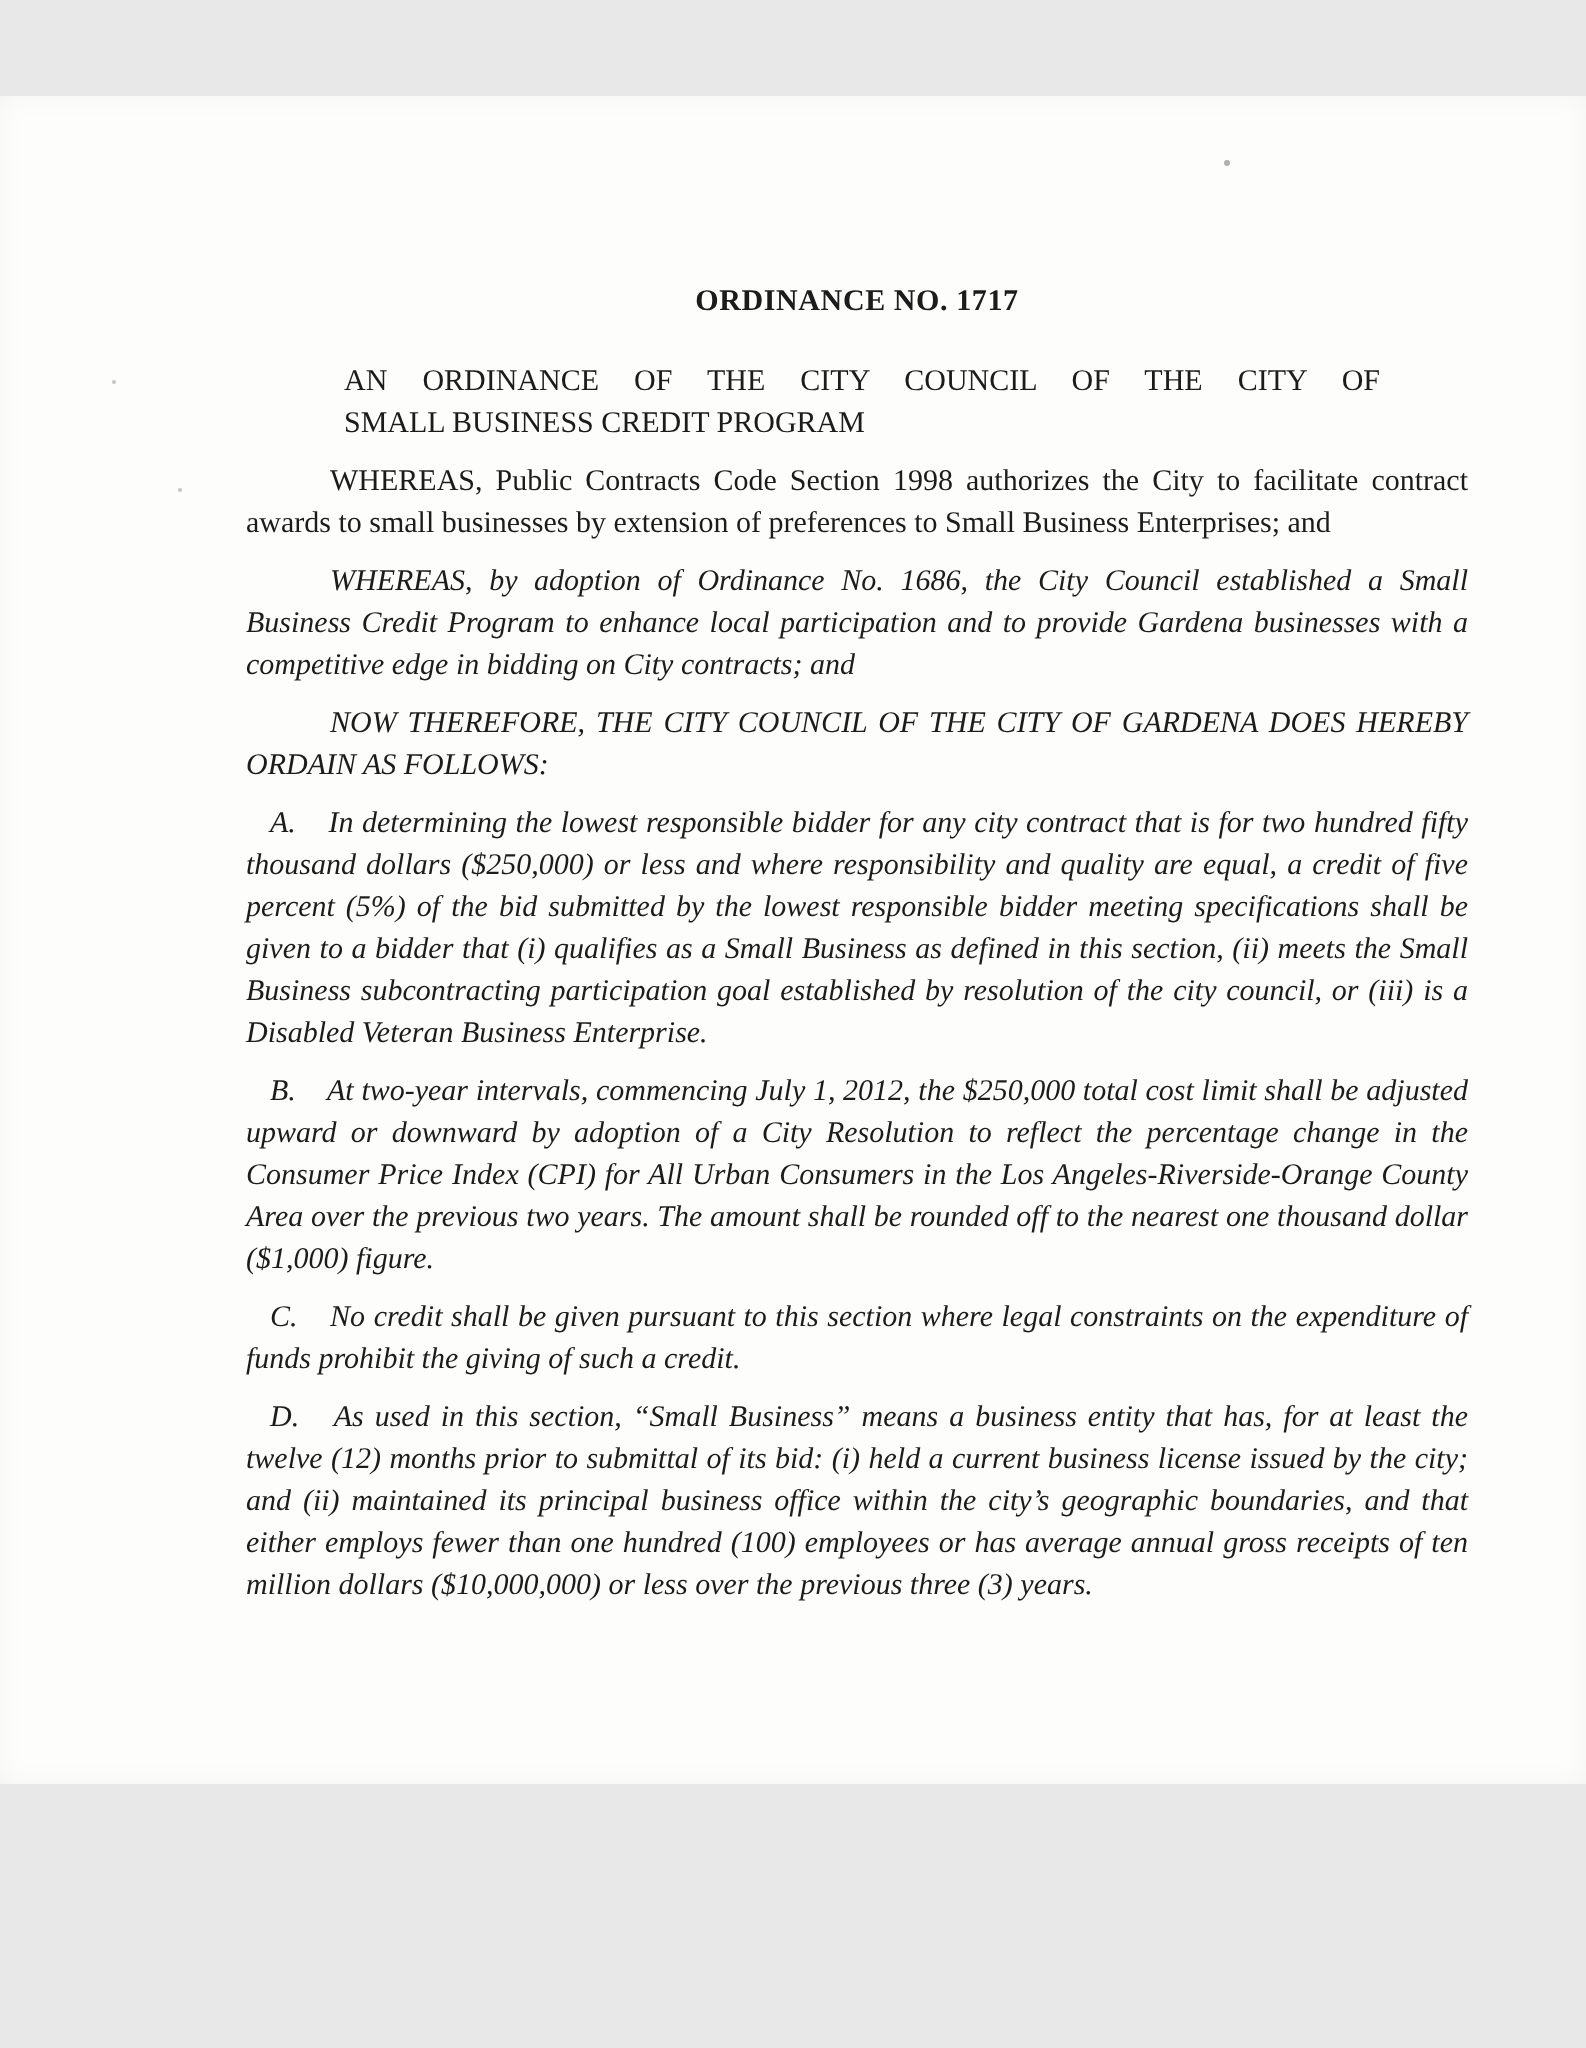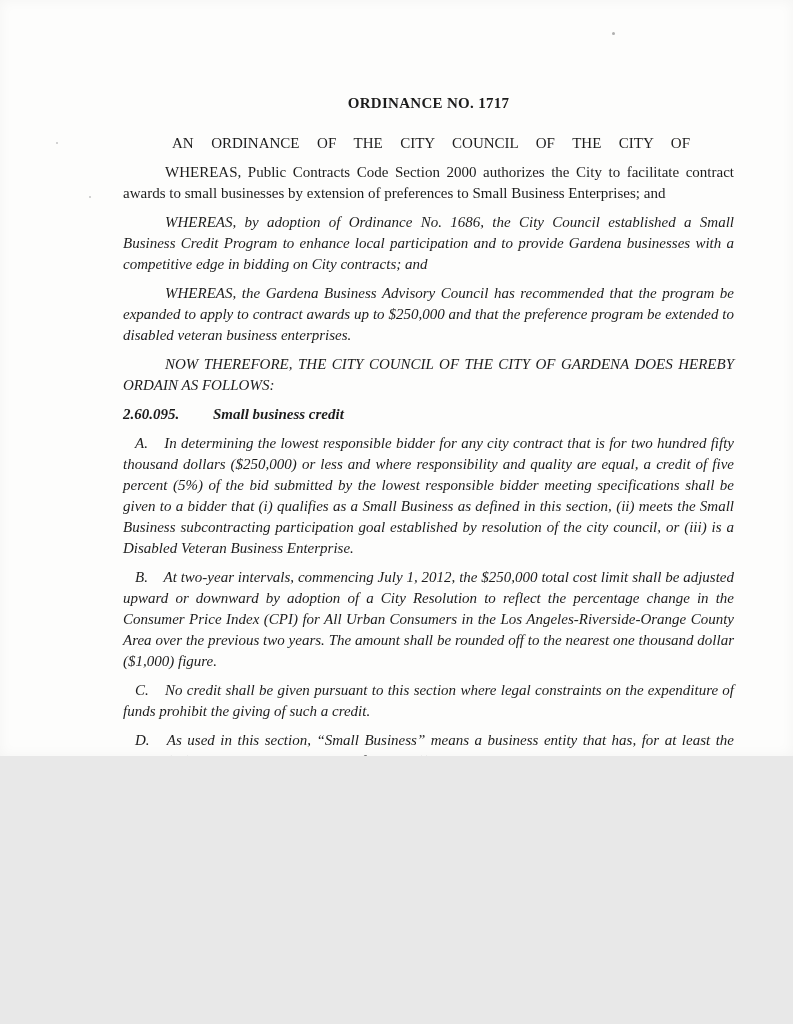--- a/index.html
+++ b/index.html
@@ -3,28 +3,29 @@
 <meta charset="utf-8">
 <style>
   html, body {
     margin: 0;
     padding: 0;
     background: #e8e8e8;
   }
   .page {
     position: relative;
     width: 793px;
-    height: 756px;
+    height: 844px;
     background: #fdfdfc;
     overflow: hidden;
     font-family: "Liberation Serif", "DejaVu Serif", serif;
     font-size: 15px;
     line-height: 21px;
     color: #1c1c1c;
     box-shadow: inset 0 0 14px rgba(0,0,0,0.04);
+    margin-top: 48px;
   }
   .content {
     position: absolute;
     left: 123px;
     top: 0;
     width: 611px;
   }
   .doc-title {
     margin-top: 93px;
     text-align: center;
@@ -105,35 +106,31 @@
   <div class="speck s4"></div>
   <div class="speck s5"></div>
   <div class="pen-tick"></div>
 
   <div class="content">
 
     <div class="doc-title">ORDINANCE NO. 1717</div>
 
     <div class="doc-heading">
       <div class="h-line">AN ORDINANCE OF THE CITY COUNCIL OF THE CITY OF</div>
+      <div class="h-line last">SMALL BUSINESS CREDIT PROGRAM</div>
     </div>
 
-    <p class="para indent-lg">WHEREAS, Public Contracts Code Section 2000 authorizes the City to facilitate contract awards to small businesses by extension of preferences to Small Business Enterprises; and</p>
+    <p class="para indent-lg">WHEREAS, Public Contracts Code Section 1998 authorizes the City to facilitate contract awards to small businesses by extension of preferences to Small Business Enterprises; and</p>
 
     <p class="para indent-lg sp-top">WHEREAS, by adoption of Ordinance No. 1686, the City Council established a Small Business Credit Program to enhance local participation and to provide Gardena businesses with a competitive edge in bidding on City contracts; and</p>
 
-    <p class="para indent-lg sp-top">WHEREAS, the Gardena Business Advisory Council has recommended that the program be expanded to apply to contract awards up to $250,000 and that the preference program be extended to disabled veteran business enterprises.</p>
 
     <p class="para indent-lg sp-top">NOW THEREFORE, THE CITY COUNCIL OF THE CITY OF GARDENA DOES HEREBY ORDAIN AS FOLLOWS:</p>
 
 
-    <p class="code-heading sp-top">
-      <span class="code-num">2.60.095.</span>
-      <span>Small business credit</span>
-    </p>
 
     <p class="para indent-sm sp-top">
       <span class="sub-label">A.</span>
       <span>In determining the lowest responsible bidder for any city contract that is for two hundred fifty thousand dollars ($250,000) or less and where responsibility and quality are equal, a credit of five percent (5%) of the bid submitted by the lowest responsible bidder meeting specifications shall be given to a bidder that (i) qualifies as a Small Business as defined in this section, (ii) meets the Small Business subcontracting participation goal established by resolution of the city council, or (iii) is a Disabled Veteran Business Enterprise.</span>
     </p>
 
     <p class="para indent-sm sp-top">
       <span class="sub-label">B.</span>
       <span>At two-year intervals, commencing July 1, 2012, the $250,000 total cost limit shall be adjusted upward or downward by adoption of a City Resolution to reflect the percentage change in the Consumer Price Index (CPI) for All Urban Consumers in the Los Angeles-Riverside-Orange County Area over the previous two years. The amount shall be rounded off to the nearest one thousand dollar ($1,000) figure.</span>
     </p>

